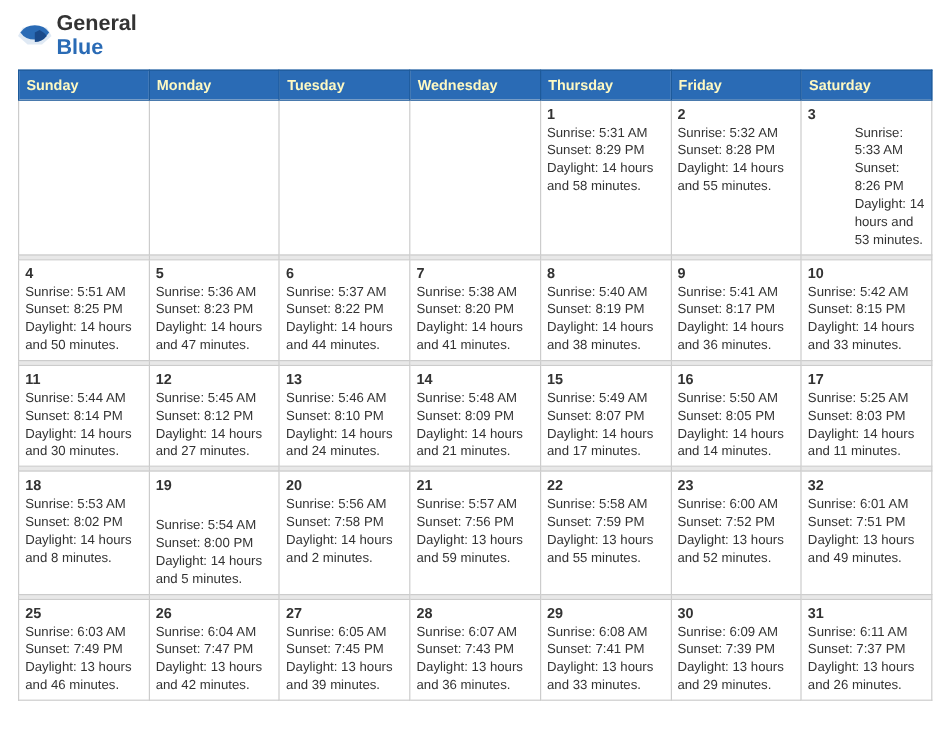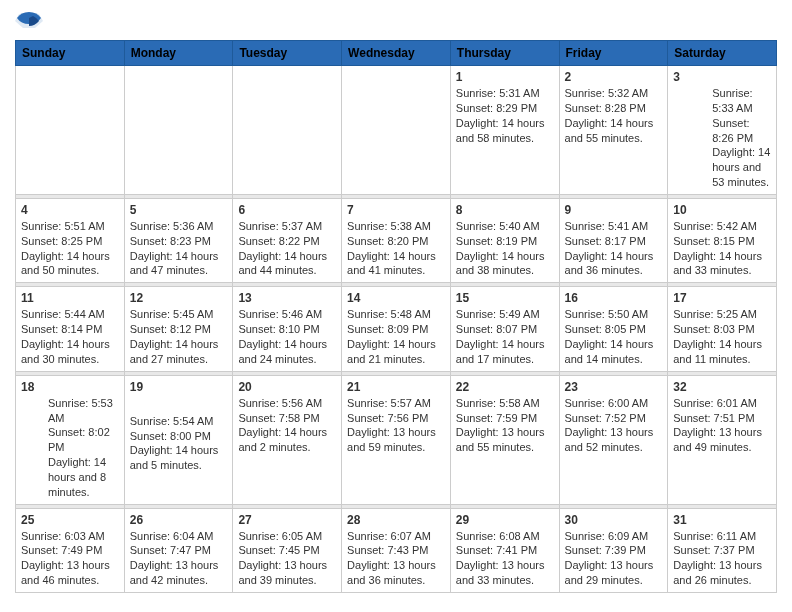--- a/index.html
+++ b/index.html
@@ -46,21 +46,21 @@
       font-weight: normal;
     }
     .calendar {
       width: 100%;
       border-collapse: collapse;
       border: 1px solid #ccc;
       font-size: 10.5px;
     }
     .calendar th {
       background-color: #2a6bb5;
-      color: #000000;
+      color: #fef9c3;
       text-align: left;
       padding: 5px 6px;
       font-size: 12px;
       border: 1px solid #1e5a9a;
     }
     .calendar td {
       vertical-align: top;
       padding: 4px 5px;
       border: 1px solid #ccc;
       width: calc(100% / 7);
@@ -92,20 +92,24 @@
 </head>
 <body>
 
 <div class="header">
   <div class="logo">
     <svg class="logo-icon" viewBox="0 0 28 22" xmlns="http://www.w3.org/2000/svg">
       <path d="M4 4 L24 4 L28 11 L20 18 L8 18 L0 11 Z" fill="#2a6bb5" opacity="0.15"></path>
       <path d="M14 2 Q22 2 26 8 Q22 14 14 14 Q6 14 2 8 Q6 2 14 2Z" fill="#2a6bb5"></path>
       <path d="M18 6 Q22 8 24 11 Q20 16 14 16 L14 8 Z" fill="#1a4a8a"></path>
     </svg>
+    <div class="logo-text">
+        <div style="color:#333;font-size:18px;font-weight:bold;">General</div>
+        <div style="color:#2a6bb5;font-size:18px;font-weight:bold;">Blue</div>
+      </div>
   </div>
   <div class="title-block">
     <div class="main-title"></div>
     <div class="subtitle"></div>
   </div>
 </div>
 
 <table class="calendar">
   <thead>
     <tr>
@@ -254,21 +258,21 @@
         <td></td>
         <td></td>
         <td></td>
         <td></td>
         <td></td>
         <td></td>
       </tr>
       <tr>
         <td>
           <span class="day-number">18</span>
-          <div class="day-info" style="white-space: pre-line; margin-left: 27px;">Sunrise: 5:53 AM
+          <div class="day-info" style="white-space: pre-line;">Sunrise: 5:53 AM
 Sunset: 8:02 PM
 Daylight: 14 hours and 8 minutes.</div>
         </td>
         <td>
           <span class="day-number">19</span>
           <div class="day-info" style="white-space: pre-line; margin-top: 20px;">Sunrise: 5:54 AM
 Sunset: 8:00 PM
 Daylight: 14 hours and 5 minutes.</div>
         </td>
         <td>

